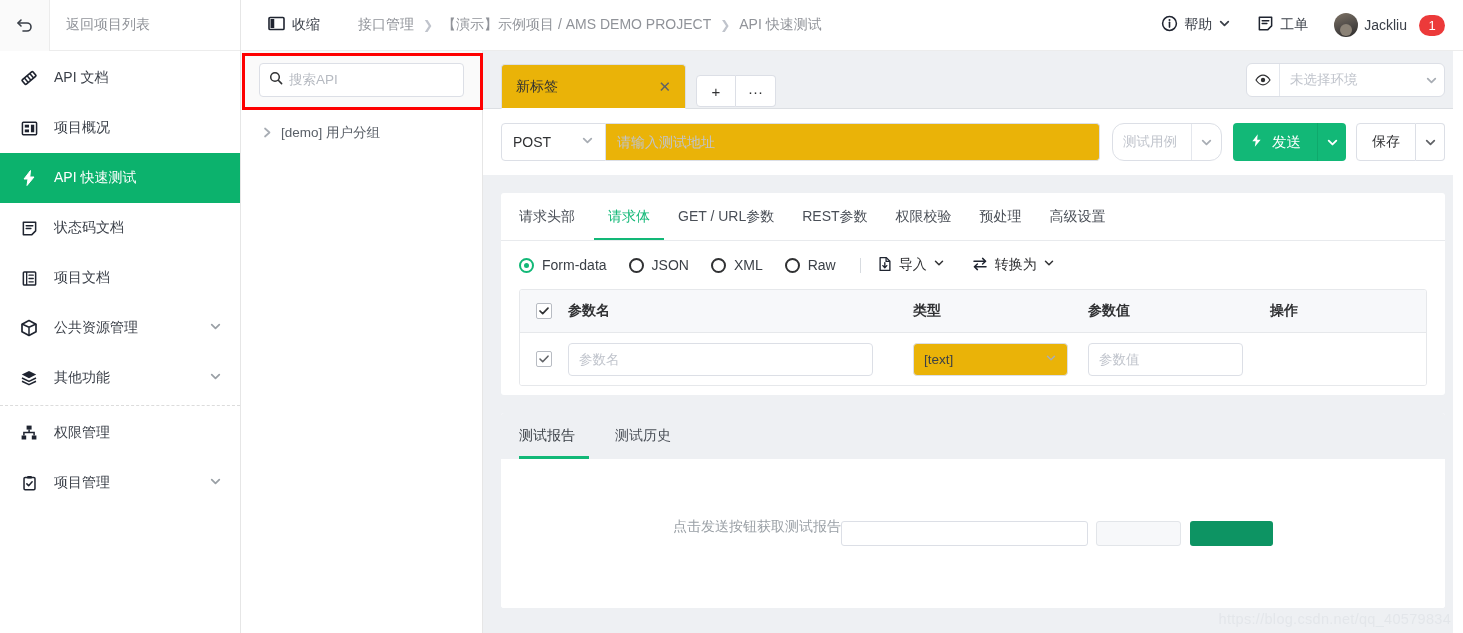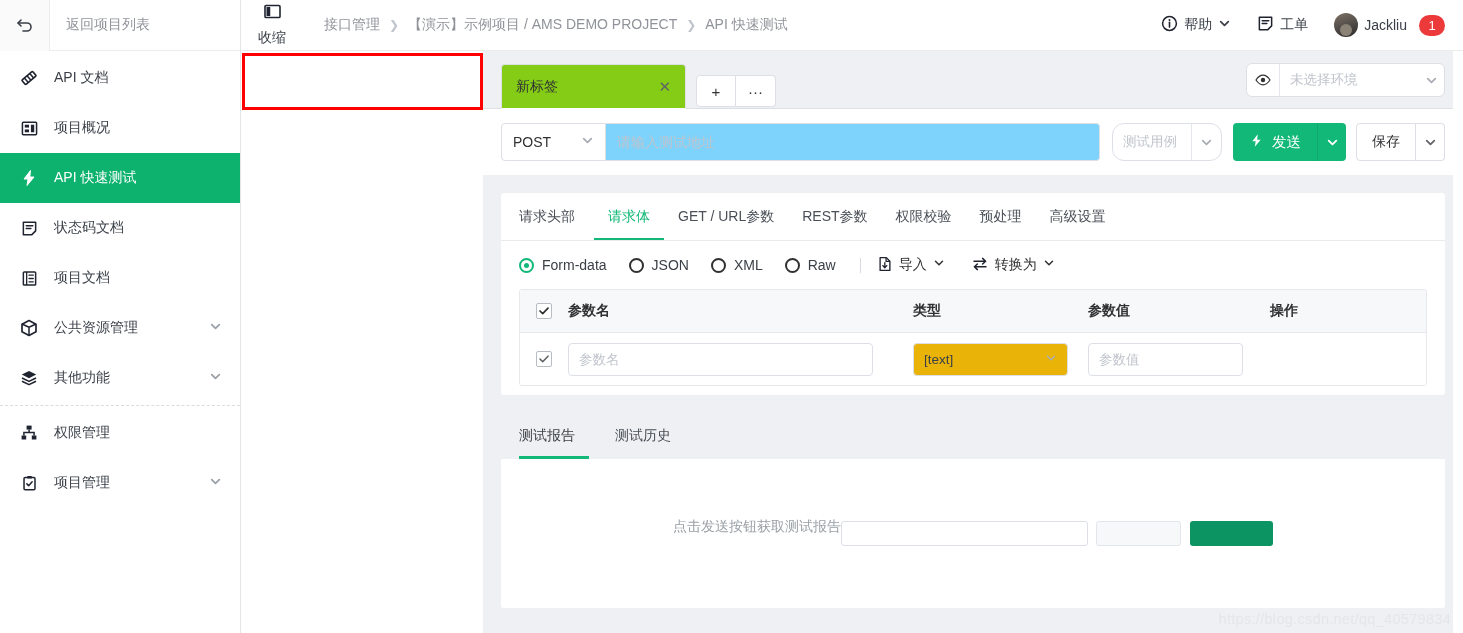--- a/index.html
+++ b/index.html
@@ -39,22 +39,22 @@
   .nav-item .caret{ position:absolute; right:18px; top:50%; transform:translateY(-50%); color:#9aa0a6; }
   .nav-sep{ height:1px; margin:2px 0; border-top:1px dashed #dcdcdc; }
 
   
   .topbar{
     position:absolute; left:241px; top:0; width:1222px; height:51px;
     background:#fff; border-bottom:1px solid #ececec;
     display:flex; align-items:center;
   }
   .collapse{
-    display:flex; align-items:center; gap:7px; margin-left:17px;
-    color:#3a3f48; font-size:14px; cursor:pointer;flex-direction:column;
+    display:flex; align-items:center; gap:7px; margin-left:27px;
+    color:#3a3f48; font-size:14px; cursor:pointer;
   }
   .breadcrumb{
     margin-left:38px; display:flex; align-items:center; gap:9px;
     color:#909399; font-size:14px; white-space:nowrap;
   }
   .breadcrumb .sep{ color:#c0c4cc; font-size:12px; }
   .breadcrumb .crumb{ cursor:pointer; }
   .breadcrumb .crumb.last{ color:#909399; }
   .top-right{
     margin-left:auto; display:flex; align-items:center; gap:0; padding-right:18px;
@@ -116,21 +116,21 @@
   }
 
   .tabstrip{
     height:58px; background:#eef0f3; display:flex; align-items:flex-end;
     padding-left:18px; position:relative;
   }
   .tabstrip::after{
     content:""; position:absolute; left:0; right:0; bottom:0; height:1px; background:#dcdfe3;
   }
   .tab{
-    height:45px; min-width:185px; background:#84cc16;
+    height:45px; min-width:185px; background:#eab308;
     border:1px solid #dcdfe3; border-bottom:1px solid #fff;
     border-radius:4px 4px 0 0; display:flex; align-items:center;
     padding:0 14px; gap:10px; position:relative; z-index:2; cursor:pointer;
   }
   .tab .tab-title{ font-size:14px; color:#303133; }
   .tab .tab-close{ margin-left:auto; color:#606266; font-size:15px; cursor:pointer; line-height:1;}
   .tab-btns{ display:flex; align-items:center; margin-left:10px; margin-bottom:2px; }
   .tab-btn{
     width:40px; height:32px; border:1px solid #dcdfe6; background:#fff;
     display:flex; align-items:center; justify-content:center; cursor:pointer;
@@ -161,21 +161,21 @@
   }
   .method-select{
     width:105px; height:38px; border:1px solid #dcdfe6; border-radius:4px 0 0 4px;
     display:flex; align-items:center; padding:0 11px; background:#fff; cursor:pointer;
   }
   .method-select .m-val{ font-size:14px; color:#303133; }
   .method-select .m-caret{ margin-left:auto; color:#a8adb4; }
   .url-input{
     flex:1; height:38px; border:1px solid #dcdfe6; border-left:0; border-radius:0 4px 4px 0;
     padding:0 11px; font-size:14px; color:#303133; outline:none;
-    font-family:inherit; background:#7dd3fc;
+    font-family:inherit; background:#eab308;
   }
   .url-input::placeholder{ color:#c0c4cc; }
   .case-select{
     margin-left:12px; height:38px; display:flex; align-items:center;
     border:1px solid #dcdfe6; border-radius:12px; background:#fff;
   }
   .case-select .c-val{ width:78px; padding:0 10px; font-size:13.5px; color:#c0c4cc; }
   .case-select .c-caret{
     width:30px; height:36px; border-left:1px solid #e4e7ed;
     display:flex; align-items:center; justify-content:center; color:#a8adb4;
@@ -505,20 +505,44 @@
 
       <div class="tr-item">
         <span class="avatar"></span>
         <span>Jackliu</span>
       </div>
 
       <div class="badge">1</div>
     </div>
   </div>
 
+  <div class="tree-panel">
+    <div class="search-wrap">
+      <div class="search-box">
+        <span>
+          <svg width="14" height="14" viewBox="0 0 14 14">
+              <circle cx="6" cy="6" r="4.3" fill="none" stroke="#303133" stroke-width="1.5"></circle>
+              <path d="M9.3 9.3 L12.6 12.6" stroke="#303133" stroke-width="1.6" stroke-linecap="round"></path>
+            </svg>
+        </span>
+        <input type="text" placeholder="搜索API" style="">
+      </div>
+    </div>
+
+    <div class="tree-list">
+      <div class="tree-node">
+        <span class="arrow">
+          <svg width="9" height="11" viewBox="0 0 9 11">
+              <path d="M2 1.5 L6.5 5.5 L2 9.5" fill="none" stroke="#a8adb4" stroke-width="1.7" stroke-linecap="round" stroke-linejoin="round"></path>
+            </svg>
+        </span>
+        <span>[demo] 用户分组</span>
+      </div>
+    </div>
+  </div>
 
   <div class="annot-box"></div>
 
   <div class="main">
 
     <div class="tabstrip">
       <div class="tab">
         <span class="tab-title">新标签</span>
         <span class="tab-close">✕</span>
       </div>

